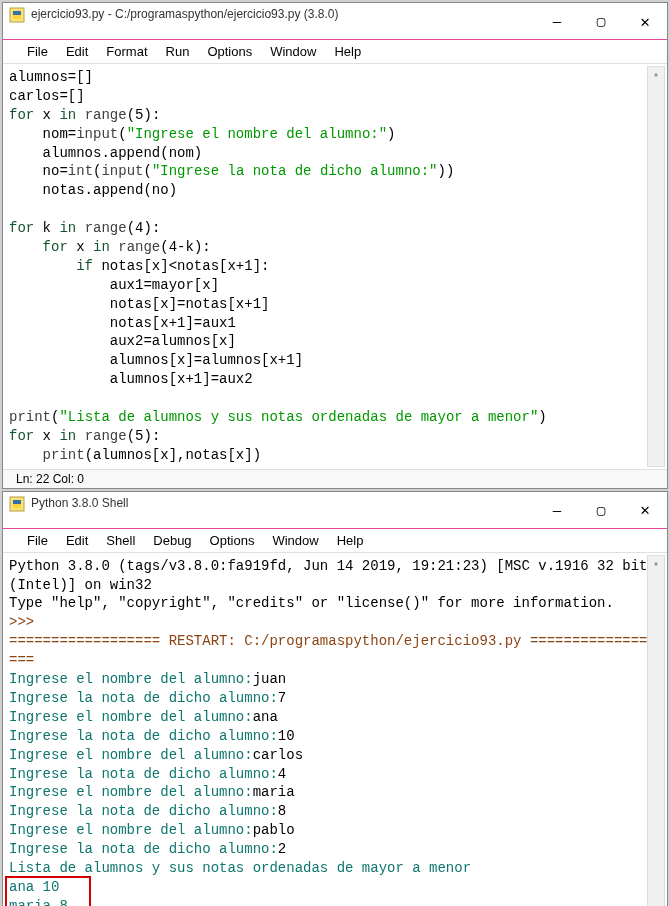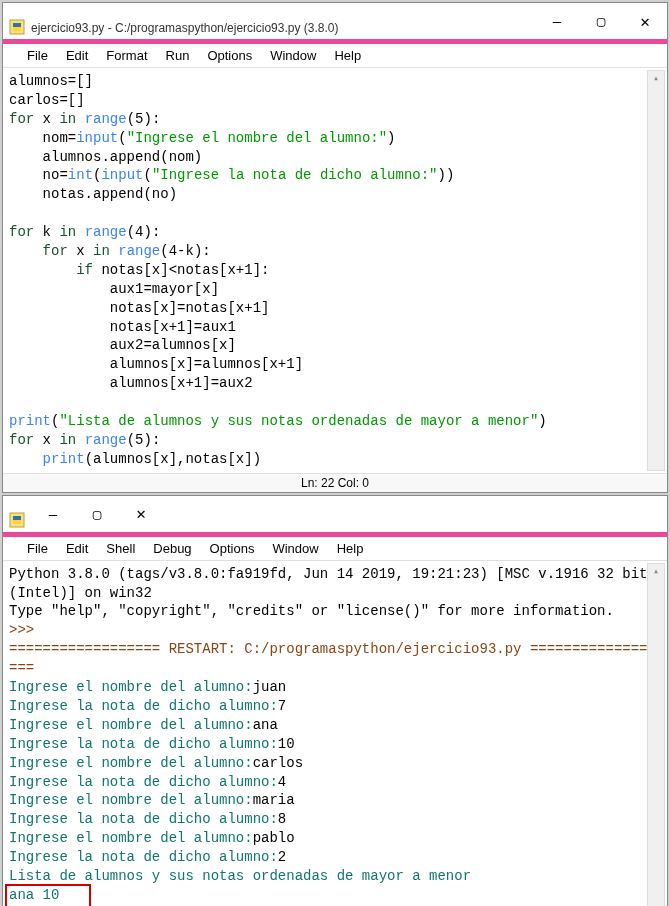--- a/index.html
+++ b/index.html
@@ -1,31 +1,31 @@
 <!DOCTYPE html>
 <html><head>
 <meta charset="utf-8">
 <style>
 body{margin:0;font-family:"Segoe UI",Arial,sans-serif;font-size:13px;background:#d0d0d0;color:#000;width:670px}
 .window{background:#fff;border:1px solid #888;margin:2px}
-.titlebar{display:flex;align-items:flex-end;padding:4px 0 4px 6px;background:#fff;border-bottom:5px solid #ec4899}
+.titlebar{display:flex;align-items:flex-start;padding:4px 0 4px 6px;background:#fff;border-bottom:1px solid #ec4899}
 .title-icon{width:16px;height:16px;margin-right:6px}
 .title-text{flex:1;font-size:12px;color:#333}
 .win-btns{display:flex}
 .win-btn{width:44px;height:28px;display:flex;align-items:center;justify-content:center;font-family:monospace;font-size:14px;cursor:default}
 .win-btn.close{font-size:16px}
 .menubar{display:flex;gap:2px;padding:2px 16px;border-bottom:1px solid #e0e0e0;font-size:13px}
 .menuitem{padding:2px 8px;cursor:default}
 .code-area{font-family:"Courier New",monospace;font-size:14px;line-height:1.35;padding:4px 6px;white-space:pre;overflow:hidden;position:relative;min-height:390px}
 .shell-area{font-family:"Courier New",monospace;font-size:14px;line-height:1.35;padding:4px 6px;white-space:pre-wrap;word-break:break-all;position:relative;min-height:340px}
 .scrollbar{position:absolute;right:2px;top:2px;bottom:2px;width:16px;background:#f0f0f0;border:1px solid #ddd}
 .scroll-arrow{height:16px;text-align:center;font-size:10px;color:#888;line-height:16px}
-.statusbar{text-align:center;padding:2px 13px;font-size:12px;border-top:1px solid #e0e0e0;background:#f8f8f8}
+.statusbar{text-align:left;padding:2px 13px;font-size:12px;border-top:1px solid #e0e0e0;background:#f8f8f8}
 .kw{color:#14532d}
-.builtin{color:#3b82f6}
+.builtin{color:#404040}
 .str{color:#009800}
 .prompt{color:#8b4513}
 .inp{color:#0f766e}
 .redbox{border:2px solid #d00000;position:absolute}
 </style>
 </head>
 <body>
 
 <div class="window">
   <div class="titlebar">
@@ -75,20 +75,21 @@
   <div class="statusbar">Ln: 22  Col: 0</div>
 </div>
 
 <div class="window">
   <div class="titlebar">
     <svg class="title-icon" viewBox="0 0 16 16">
         <rect x="1" y="1" width="14" height="14" fill="#f9e27d" stroke="#b8a040"></rect>
         <rect x="4" y="4" width="8" height="4" fill="#3571a3"></rect>
         <rect x="4" y="8" width="8" height="4" fill="#ffd43b"></rect>
       </svg>
+    <span class="title-text">Python 3.8.0 Shell</span>
     <div class="win-btns">
       <div class="win-btn">—</div>
       <div class="win-btn">▢</div>
       <div class="win-btn close">✕</div>
     </div>
   </div>
   <div class="menubar">
     <span class="menuitem">File</span>
     <span class="menuitem">Edit</span>
     <span class="menuitem">Shell</span>

